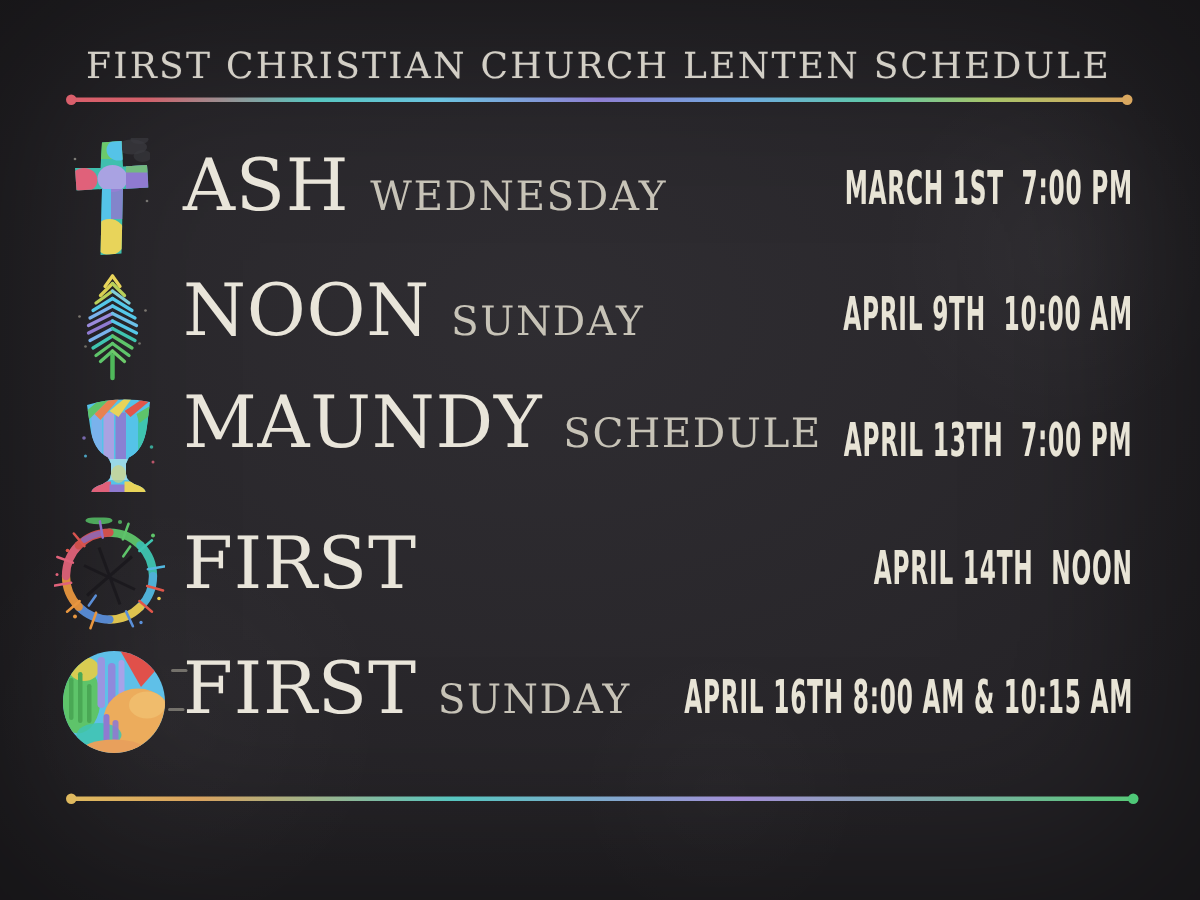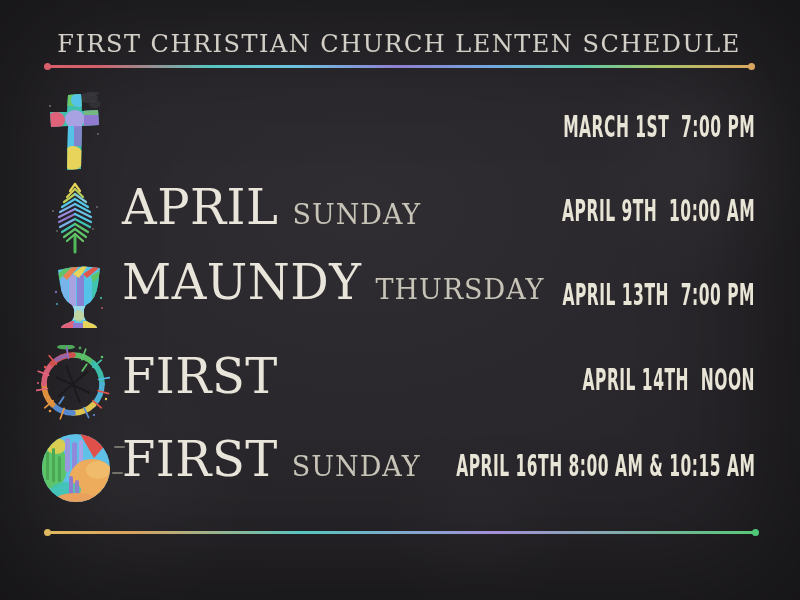--- a/index.html
+++ b/index.html
@@ -75,20 +75,24 @@
       <rect x="36" y="18" width="16" height="17" fill="#8f7ad0"></rect>
       <rect x="36" y="18" width="16" height="5" fill="#6cc96a" opacity="0.8"></rect>
       <rect x="18" y="34" width="8" height="26" fill="#55c3e8"></rect>
       <rect x="26" y="34" width="8" height="20" fill="#8f7ad0" opacity="0.85"></rect>
       <rect x="18" y="56" width="6" height="10" fill="#5ec46a" opacity="0.7"></rect>
       <ellipse cx="25" cy="66" rx="11" ry="12" fill="#e8d45a"></ellipse>
     </g>
     <circle cx="2" cy="14" r="0.9" fill="#d8d4c8" opacity="0.5"></circle>
     <circle cx="50" cy="42" r="0.9" fill="#d8d4c8" opacity="0.45"></circle>
   </svg>
+  <div class="row-title" style="top:100px">
+    <span class="event">ASH</span>
+    <span class="day">WEDNESDAY</span>
+  </div>
   <div class="datetime" style="top:111px">MARCH 1ST  7:00 PM</div>
 
   <svg class="icon" style="left:47px;top:177px" width="56" height="80" viewBox="0 0 56 80">
     <defs>
       <linearGradient id="palmGrad" x1="0" y1="0" x2="0" y2="1">
         <stop offset="0" stop-color="#e8d45a"></stop>
           <stop offset="0.35" stop-color="#55c8e8"></stop>
         <stop offset="0.7" stop-color="#3fc4b0"></stop>
           <stop offset="1" stop-color="#5ec46a"></stop>
       </linearGradient>
@@ -118,21 +122,21 @@
         <path d="M28,52 L39,60" stroke="#5ec46a" stroke-width="2.2"></path>
       <path d="M28,57 L20,64" stroke="#5ec46a" stroke-width="2.2"></path>
         <path d="M28,57 L36,64" stroke="#6cc96a" stroke-width="2.2"></path>
     </g>
     <circle cx="6" cy="34" r="0.9" fill="#cfc9b8" opacity="0.5"></circle>
     <circle cx="50" cy="30" r="0.9" fill="#cfc9b8" opacity="0.5"></circle>
     <circle cx="46" cy="52" r="0.9" fill="#cfc9b8" opacity="0.45"></circle>
     <circle cx="10" cy="54" r="0.9" fill="#cfc9b8" opacity="0.45"></circle>
   </svg>
   <div class="row-title" style="top:183px">
-    <span class="event">APRIL</span>
+    <span class="event">NOON</span>
     <span class="day">SUNDAY</span>
   </div>
   <div class="datetime" style="top:195px">APRIL 9TH  10:00 AM</div>
 
   <svg class="icon" style="left:53px;top:264px" width="52" height="74" viewBox="0 0 52 74">
     <defs>
         <clipPath id="cupClip">
       <path d="M5,6 Q26,0 47,4 L45,20 Q43,36 33,41 L31,45 L31,52 Q31,57 40,60 Q44,62 44,64 L8,64 Q8,62 12,60 Q21,57 21,52 L21,45 L19,41 Q9,36 7,20 Z"></path>
     </clipPath>
       </defs>
@@ -154,21 +158,21 @@
       <rect x="20" y="59" width="12" height="7" fill="#8f7ad0"></rect>
       <rect x="30" y="57" width="16" height="9" fill="#e8d45a"></rect>
     </g>
     <circle cx="3" cy="28" r="1.2" fill="#8f7ad0" opacity="0.8"></circle>
     <circle cx="4" cy="40" r="1" fill="#55c3e8" opacity="0.8"></circle>
     <circle cx="48" cy="34" r="1.2" fill="#3fc4b0" opacity="0.8"></circle>
     <circle cx="49" cy="44" r="1" fill="#e0617a" opacity="0.8"></circle>
   </svg>
   <div class="row-title" style="top:258px">
     <span class="event">MAUNDY</span>
-    <span class="day">THURSDAY</span>
+    <span class="day">SCHEDULE</span>
   </div>
   <div class="datetime" style="top:279px">APRIL 13TH  7:00 PM</div>
 
   <svg class="icon" style="left:36px;top:345px" width="74" height="76" viewBox="0 0 74 76">
     <ellipse cx="30" cy="2" rx="9" ry="2.5" fill="#56c066" opacity="0.85"></ellipse>
     <circle cx="44" cy="3" r="1.4" fill="#56c066" opacity="0.8"></circle>
     <g fill="none" stroke-linecap="round" stroke-width="5.5" opacity="0.95">
       <path d="M37,10 A29,29 0 0 1 57.5,18.5" stroke="#5ec46a"></path>
       <path d="M57.5,18.5 A29,29 0 0 1 66,39" stroke="#3fc4b0"></path>
       <path d="M66,39 A29,29 0 0 1 57.5,59.5" stroke="#52b8e0"></path>

